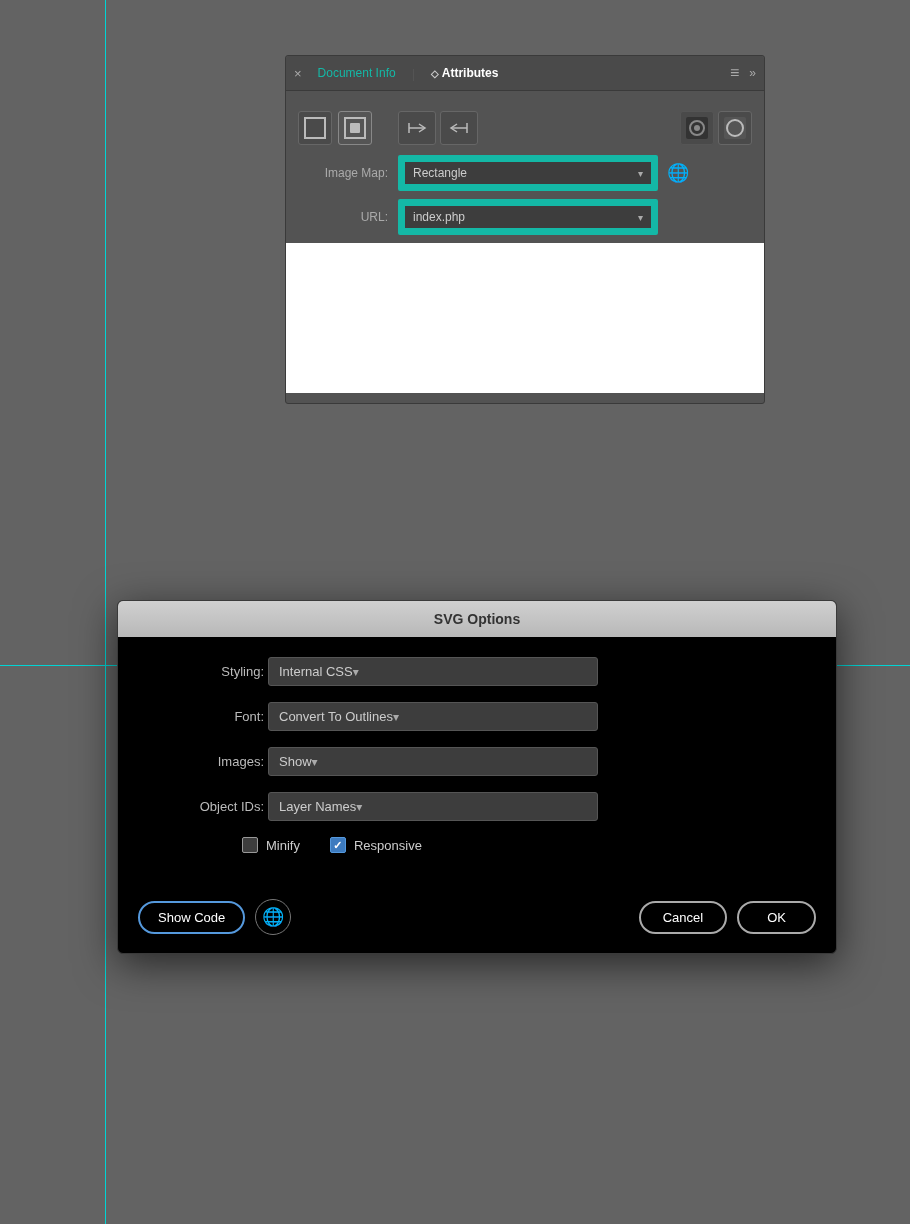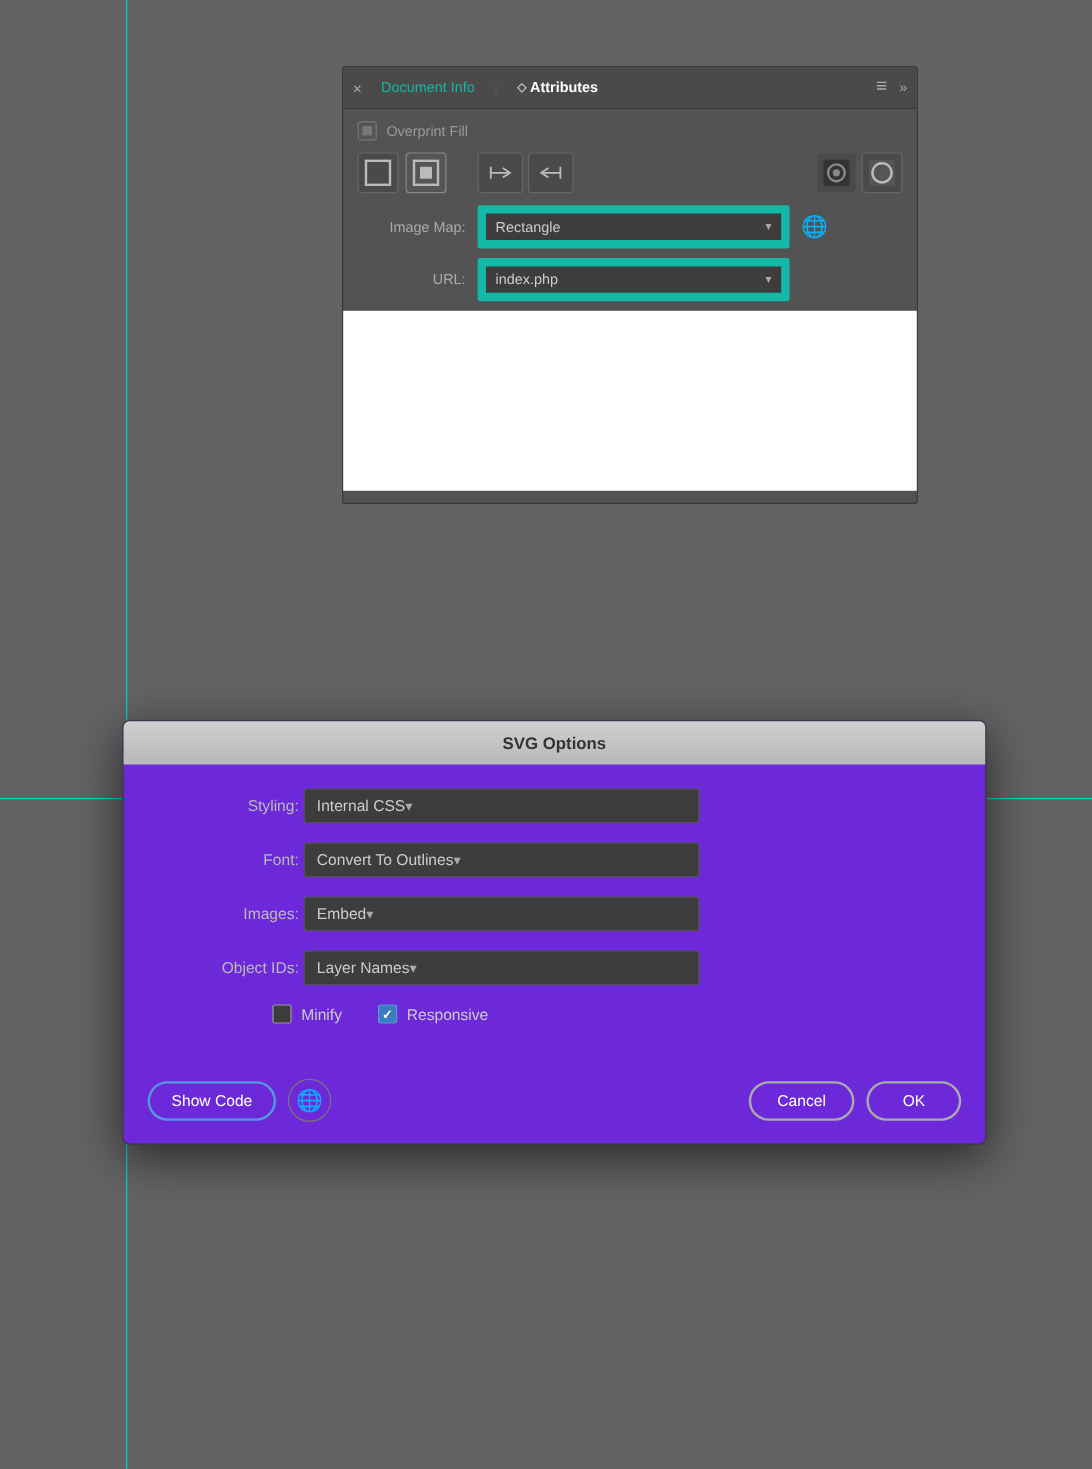--- a/index.html
+++ b/index.html
@@ -161,23 +161,23 @@
       background: #fff;
       height: 150px;
       margin: 0 -12px;
       margin-top: 8px;
     }
 
     
     .svg-dialog {
       position: absolute;
       top: 600px;
-      left: 102px;
+      left: 117px;
       width: 720px;
-      background: #6d28d9;
+      background: #000000;
       border: 1px solid #3a3a3a;
       border-radius: 6px;
       box-shadow: 0 10px 40px rgba(0,0,0,0.6);
     }
 
     .svg-dialog-title-bar {
       background: linear-gradient(180deg, #d0d0d0 0%, #b8b8b8 100%);
       padding: 10px 16px;
       text-align: center;
       font-size: 14px;
@@ -397,26 +397,20 @@
         <span style="font-size:10px;color:#ccc;">◇</span>
         <span>Attributes</span>
       </span>
     </div>
     <span style="color:#aaa;font-size:16px;cursor:pointer;">≡</span>
     <span style="color:#aaa;font-size:12px;cursor:pointer;margin-left:10px;">»</span>
   </div>
 
   <div class="panel-body">
 
-    <div class="overprint-row">
-      <div class="overprint-icon">
-        <div class="overprint-icon-inner"></div>
-      </div>
-      <span>Overprint Fill</span>
-    </div>
 
 
     <div class="buttons-row">
       <div class="icon-btn">
         <div class="sq-outline"></div>
       </div>
       <div class="icon-btn active">
         <div class="sq-filled-inner"></div>
       </div>
 
@@ -492,21 +486,21 @@
       <span class="svg-form-label">Font:</span>
       <div class="svg-dropdown">
         <span>Convert To Outlines</span>
         <span style="color:#aaa;font-size:12px;">▾</span>
       </div>
     </div>
 
     <div class="svg-form-row">
       <span class="svg-form-label">Images:</span>
       <div class="svg-dropdown">
-        <span>Embed</span>
+        <span>Show</span>
         <span style="color:#aaa;font-size:12px;">▾</span>
       </div>
     </div>
 
     <div class="svg-form-row">
       <span class="svg-form-label">Object IDs:</span>
       <div class="svg-dropdown">
         <span>Layer Names</span>
         <span style="color:#aaa;font-size:12px;">▾</span>
       </div>

